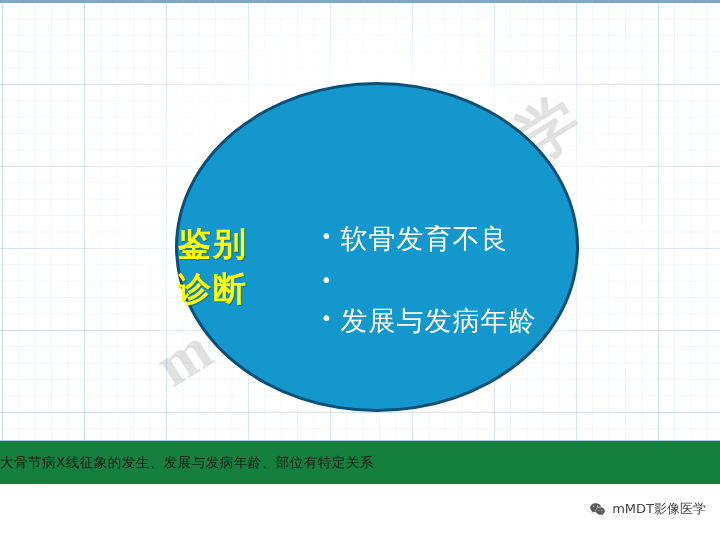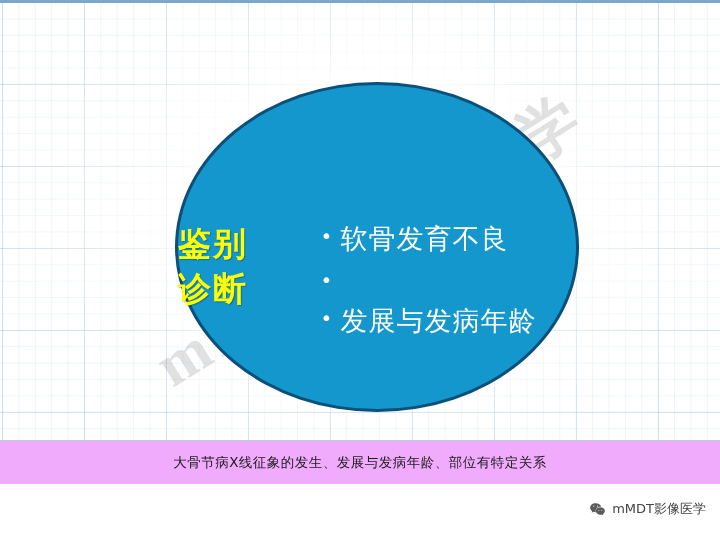--- a/index.html
+++ b/index.html
@@ -128,25 +128,25 @@
     line-height: 1.9;
     color: #ffffff;
   }
   
   .caption-band {
     position: absolute;
     left: 0;
     top: 440px;
     width: 720px;
     height: 44px;
-    background: #f0abfc;
+    background: #15803d;
     border-top: 1px solid #b9cde0;
     display: flex;
     align-items: center;
-    justify-content: center;
+    justify-content: flex-start;
   }
   .caption-text {
     font-size: 13.5px;
     color: #1a1a1a;
     font-family: "DejaVu Sans", sans-serif;
     letter-spacing: 0.5px;
   }
   
   .footer {
     position: absolute;

